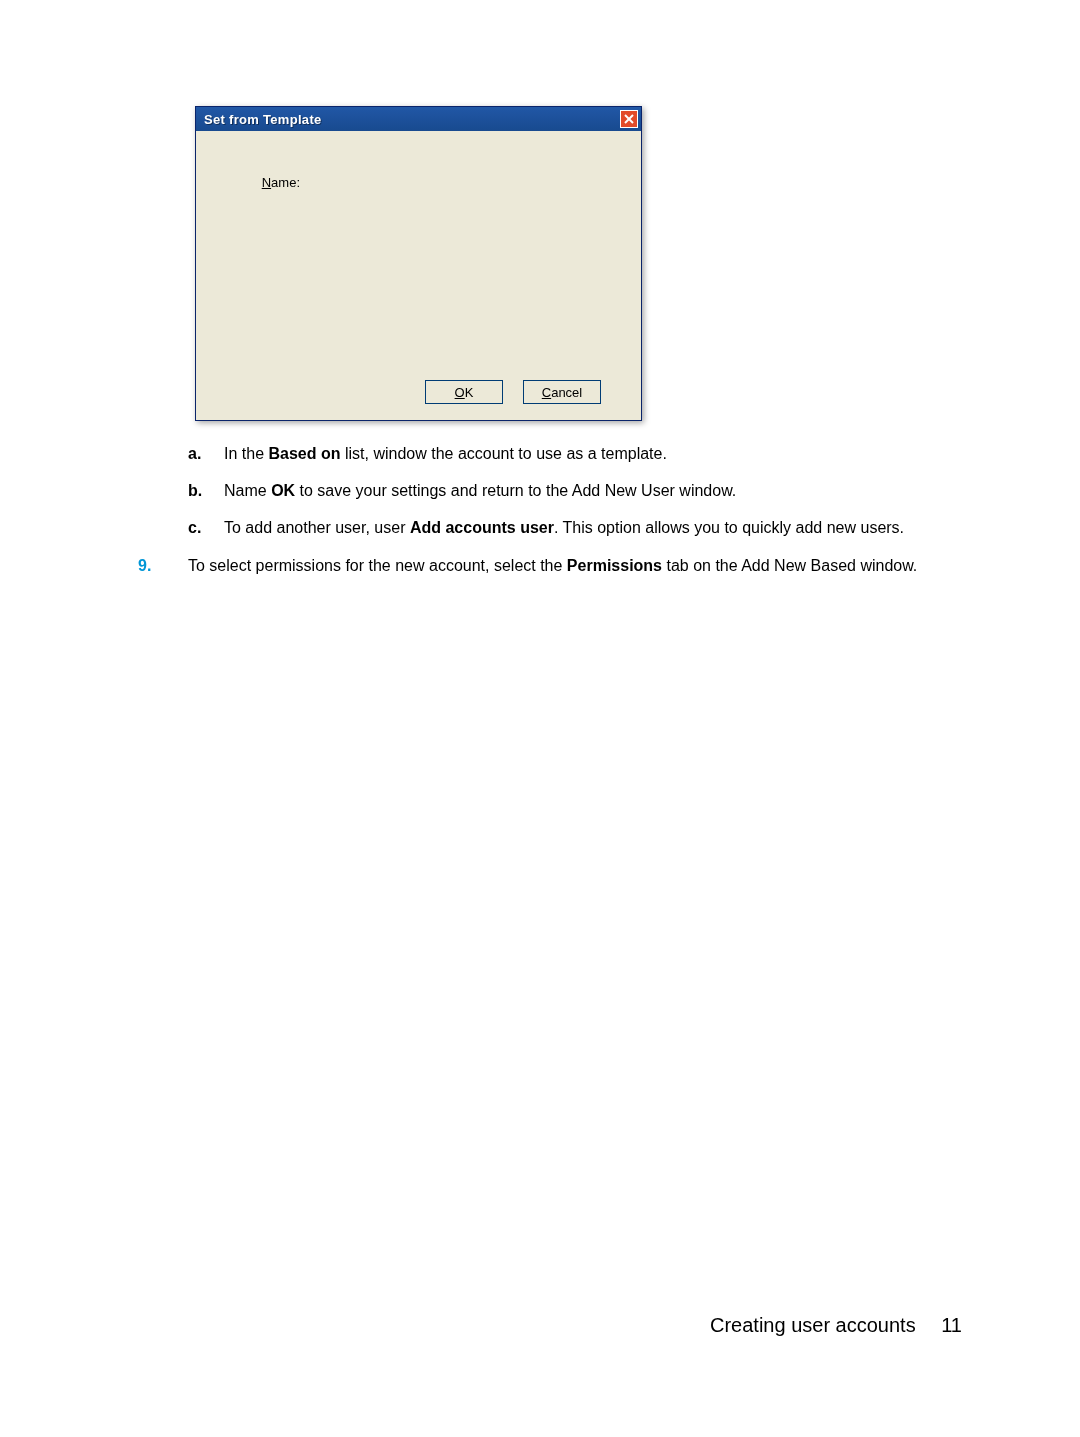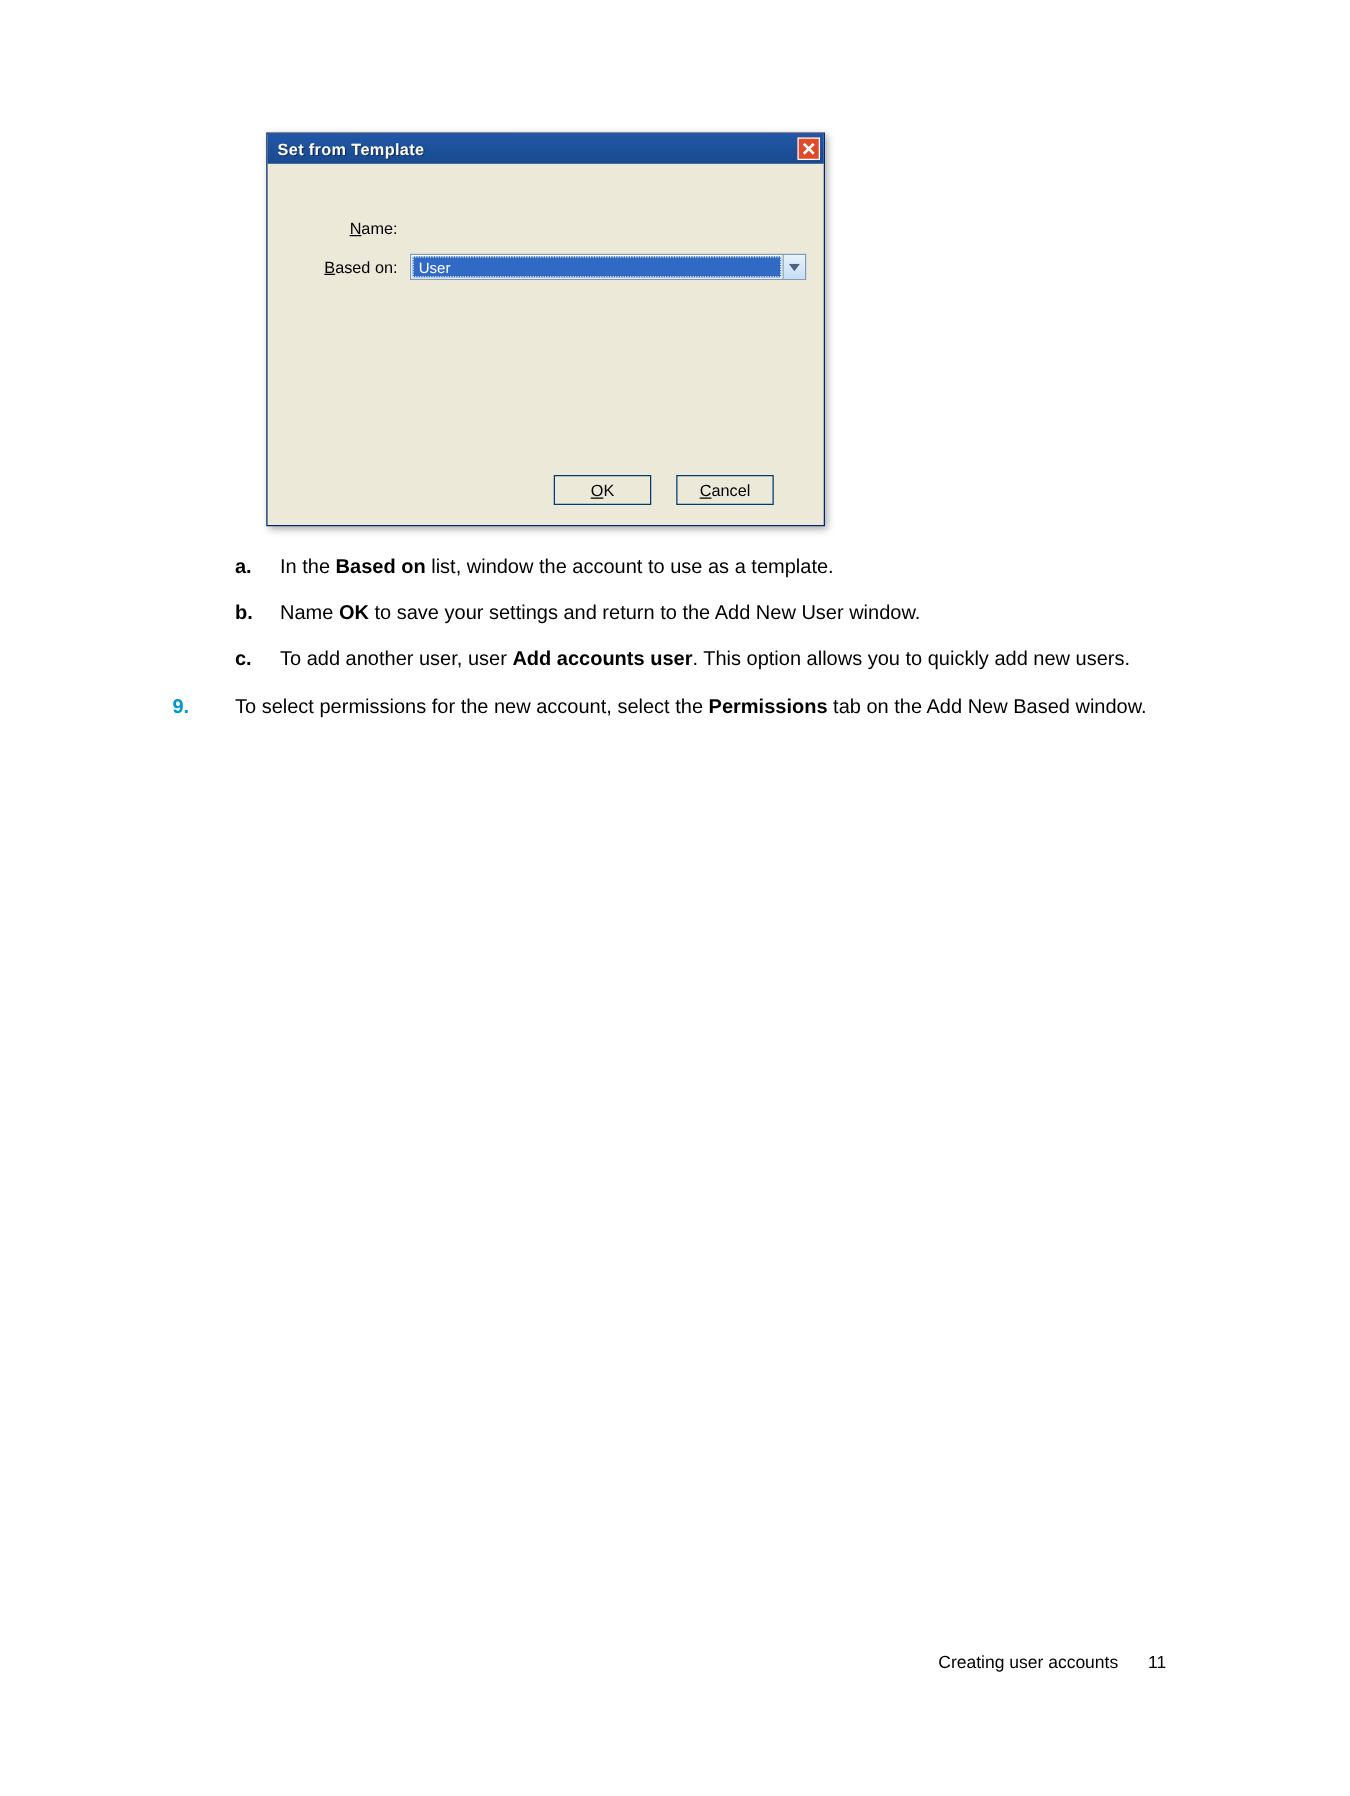--- a/index.html
+++ b/index.html
@@ -13,21 +13,21 @@
     width: 1080px;
     height: 1437px;
     position: relative;
     box-sizing: border-box;
     background: #fff;
   }
 
   
   .dialog {
     position: absolute;
-    left: 213px;
+    left: 195px;
     top: 106px;
     width: 447px;
     height: 315px;
     background: #ece9d8;
     border: 1px solid #0a246a;
     box-shadow: 2px 2px 6px rgba(0,0,0,.35);
     box-sizing: border-box;
   }
   .titlebar {
     height: 24px;
@@ -168,22 +168,22 @@
     color: #0096d6;
     flex-shrink: 0;
   }
   .num-text { flex: 1; }
   b { font-weight: bold; text-align: right; }
 
   
   .footer {
     position: absolute;
     bottom: 100px;
-    right: 147px;
-    font-size: 14px;
+    right: 118px;
+    font-size: 20px;
   }
   .footer .pnum { margin-left: 20px; }
 </style>
 </head>
 <body>
 
 <div class="page">
 
   <div class="dialog">
     <div class="titlebar">
@@ -196,33 +196,20 @@
           </svg>
         </span>
       </div>
     </div>
 
     <div class="dialog-body">
       <div class="form-row">
         <div class="form-label underline-first">Name:</div>
         <input class="name-input" type="text" style="">
       </div>
-      <div class="form-row">
-        <div class="form-label underline-first">Based on:</div>
-        <div class="combo">
-          <div class="combo-value">User</div>
-          <div class="combo-arrow">
-            <span>
-              <svg width="9" height="6" viewBox="0 0 9 6">
-                <polygon points="0,0 9,0 4.5,6" fill="#4d6185"></polygon>
-              </svg>
-            </span>
-          </div>
-        </div>
-      </div>
     </div>
 
     <div class="dialog-buttons">
       <div class="dlg-btn">
         <span><span class="mnemonic">O</span><span>K</span></span>
       </div>
       <div class="dlg-btn">
         <span><span class="mnemonic">C</span><span>ancel</span></span>
       </div>
     </div>

